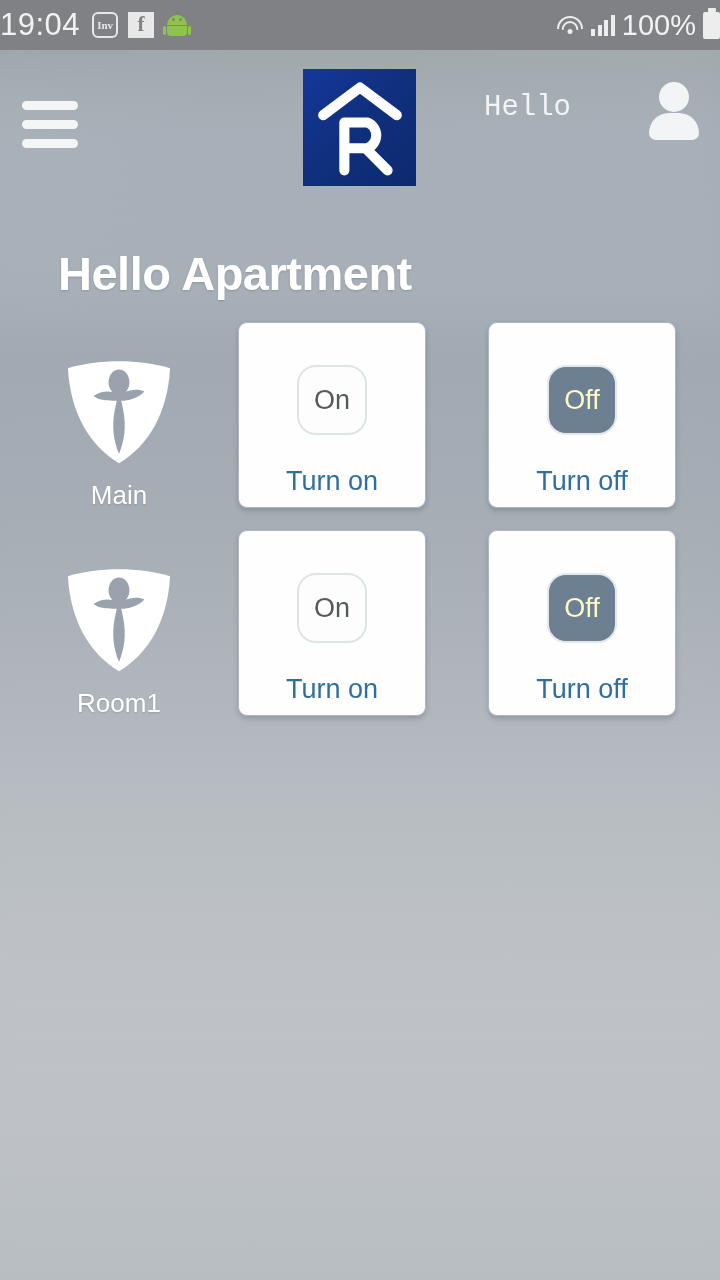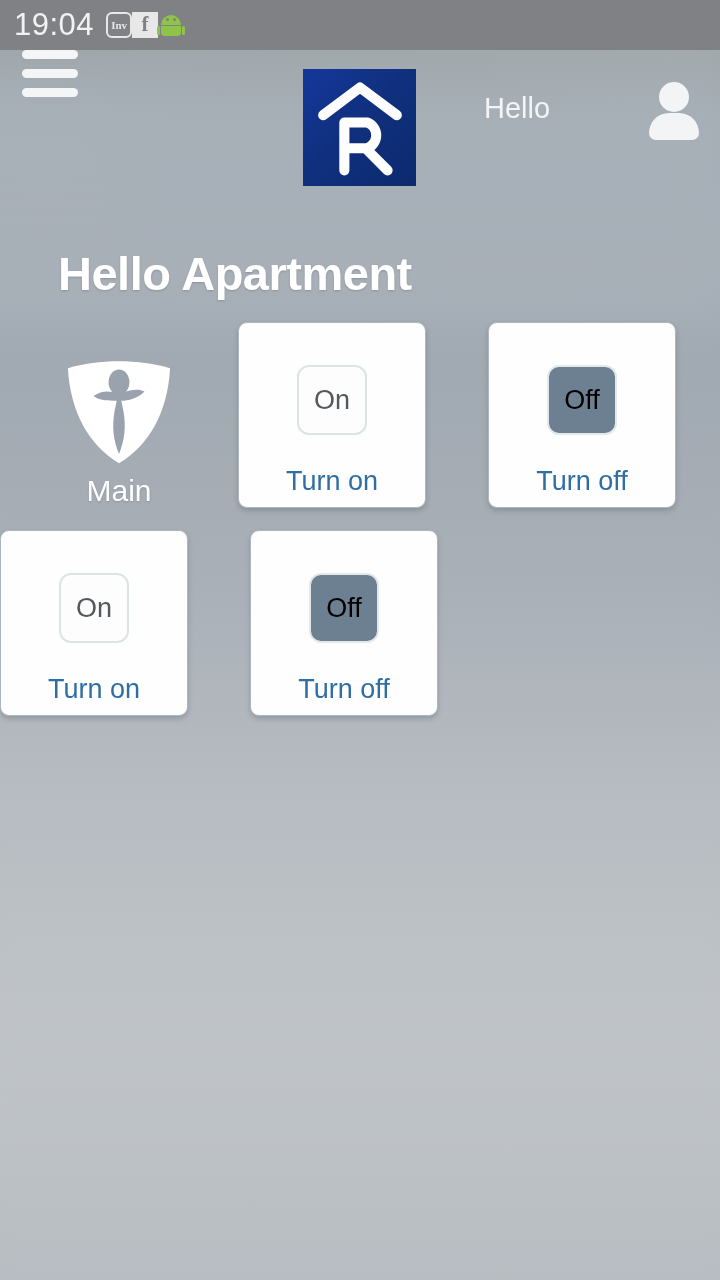--- a/index.html
+++ b/index.html
@@ -67,25 +67,25 @@
       rgba(157,164,172,0.55) 46%,
       rgba(165,171,178,0.48) 62%,
       rgba(172,177,183,0.52) 78%,
       rgba(170,176,183,0.62) 100%);
   }
 
   
   #status-bar{
     position:absolute; left:0; top:0; width:720px; height:50px;
     background:#7f8185; z-index:10;
-    display:flex; align-items:center; padding:0 14px;
+    display:flex; align-items:center; padding:0 0;
     color:#f2f2f2;
   }
   #clock{ font-size:31px; letter-spacing:.5px; margin-right:12px; }
-  .notif-icons{ display:flex; align-items:center; }
+  .notif-icons{ display:flex; align-items:center; gap:10px; }
   .ic-inv{
     width:26px; height:26px; border:2px solid #e8e8e8; border-radius:6px;
     font-size:11px; font-weight:bold; color:#e8e8e8;
     display:flex; align-items:center; justify-content:center;
     font-family:"Liberation Serif", serif;
   }
   .ic-fb{
     width:26px; height:26px; background:#e8e8e8; color:#7f8185;
     font-size:21px; font-weight:bold; line-height:25px; text-align:center;
     font-family:"Liberation Serif", serif;
@@ -126,21 +126,21 @@
     position:relative; background:#ededed;
   }
   .ic-batt:before{
     content:""; position:absolute; left:50%; transform:translateX(-50%);
     top:-6px; width:8px; height:4px; background:#ededed; border-radius:1px;
   }
 
   
   #app-header{
     position:absolute; left:0; top:50px; width:720px; height:148px; z-index:6;
-    display:flex; 
+    display:flex; align-items:center;font-family:Liberation Mono, monospace;
   }
   #menu-button{
     width:56px; margin-left:22px; display:flex; flex-direction:column; gap:10px;
     cursor:pointer;
   }
   #menu-button i{ display:block; height:9px; background:#f4f5f6; border-radius:5px; }
   #brand-logo{
     position:absolute; left:303px; top:19px; width:113px; height:117px;
     background:linear-gradient(135deg,#15379b 0%, #10307f 45%, #0d2a6e 100%);
     display:flex; align-items:center; justify-content:center;
@@ -172,42 +172,42 @@
   #rooms{
     position:absolute; left:0; top:322px; width:720px; z-index:5;
   }
   .room-row{ display:flex; align-items:flex-start; height:208px; }
   .room-label-cell{
     width:238px; display:flex; flex-direction:column; align-items:center;
     padding-top:30px;
   }
   .shield-icon{ width:116px; height:116px; }
   .room-name{
-    color:#ffffff; font-size:30px; margin-top:6px;
+    color:#ffffff; font-size:26px; margin-top:12px;
     text-shadow:0 1px 2px rgba(90,96,103,0.30);
   }
   .action-card{
     width:188px; height:186px; background:#fefefe;
     border:1px solid #aeb6bd; border-radius:9px;
     box-shadow:0 3px 5px rgba(70,78,86,0.28);
     display:flex; flex-direction:column; align-items:center;
     justify-content:flex-start; cursor:pointer;
     margin-right:62px;
   }
   .action-card:last-child{ margin-right:0; }
   .state-box{
-    width:70px; height:70px; margin-top:42px; border-radius:12px;
+    width:70px; height:70px; margin-top:42px; border-radius:19px;
     display:flex; align-items:center; justify-content:center;
     font-size:27px;
   }
   .state-box.on{
     background:#fdfdfd; border:2px solid #dde5e2; color:#56595b;
   }
   .state-box.off{
-    background:#6d8091; border:2px solid #e3e8ec; color:#000000;
+    background:#6d8091; border:2px solid #e3e8ec; color:#fef9c3;
   }
   .card-action-label{
     margin-top:31px; font-size:27px; color:#2f6ea5;
   }
 </style>
 </head>
 <body>
 
 <div id="bg-photo">
   <div class="layer bg-room"></div>
@@ -224,20 +224,35 @@
   <div class="notif-icons">
     <div class="ic-inv">Inv</div>
     <div class="ic-fb">f</div>
     <div class="ic-android">
       <span class="arm l"></span>
         <span class="head"></span>
         <span class="body"></span>
         <span class="arm r"></span>
     </div>
   </div>
+  <div class="status-right">
+    <div class="ic-wifi">
+      <span class="a1"></span>
+        <span class="a2"></span>
+        <span class="dot"></span>
+    </div>
+    <div class="ic-sig">
+        <i></i>
+        <i></i>
+        <i></i>
+        <i></i>
+      </div>
+    <div id="battery-pct">100%</div>
+    <div class="ic-batt"></div>
+  </div>
 </div>
 
 <div id="app-header">
   <div id="menu-button">
     <i></i>
       <i></i>
       <i></i>
   </div>
 
   <div id="brand-logo">
@@ -278,20 +293,29 @@
       <div class="card-action-label">Turn on</div>
     </div>
 
     <div class="action-card">
       <div class="state-box off">Off</div>
       <div class="card-action-label">Turn off</div>
     </div>
   </div>
 
   <div class="room-row">
+    <div class="room-label-cell">
+      <svg class="shield-icon" viewBox="0 0 100 100">
+        <path d="M6 14 C32 6 68 6 94 14 C92 52 76 80 50 96 C24 80 8 52 6 14 Z" fill="#ffffff"></path>
+        <ellipse cx="50" cy="26" rx="9" ry="11" fill="#9aa3ad"></ellipse>
+        <path d="M28 38 C36 32 44 34 50 36 C58 33 66 31 72 34 C66 40 58 42 52 42 L54 52
+                 C56 64 55 76 50 88 C45 76 44 64 46 52 L48 42 C40 42 33 42 28 38 Z" fill="#9aa3ad"></path>
+      </svg>
+      <div class="room-name">Room1</div>
+    </div>
 
     <div class="action-card">
       <div class="state-box on">On</div>
       <div class="card-action-label">Turn on</div>
     </div>
 
     <div class="action-card">
       <div class="state-box off">Off</div>
       <div class="card-action-label">Turn off</div>
     </div>

